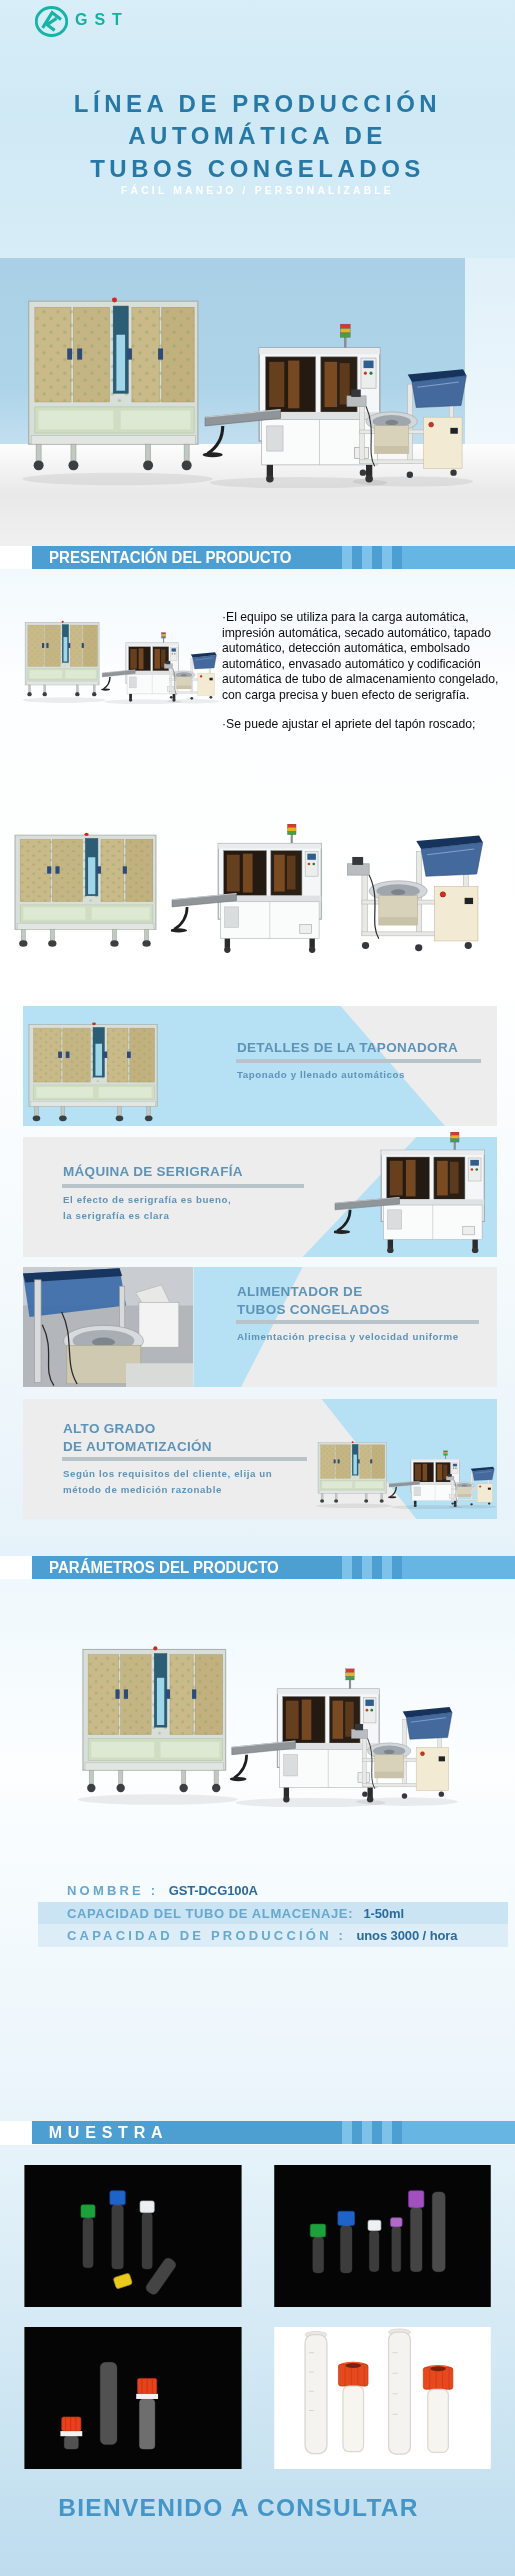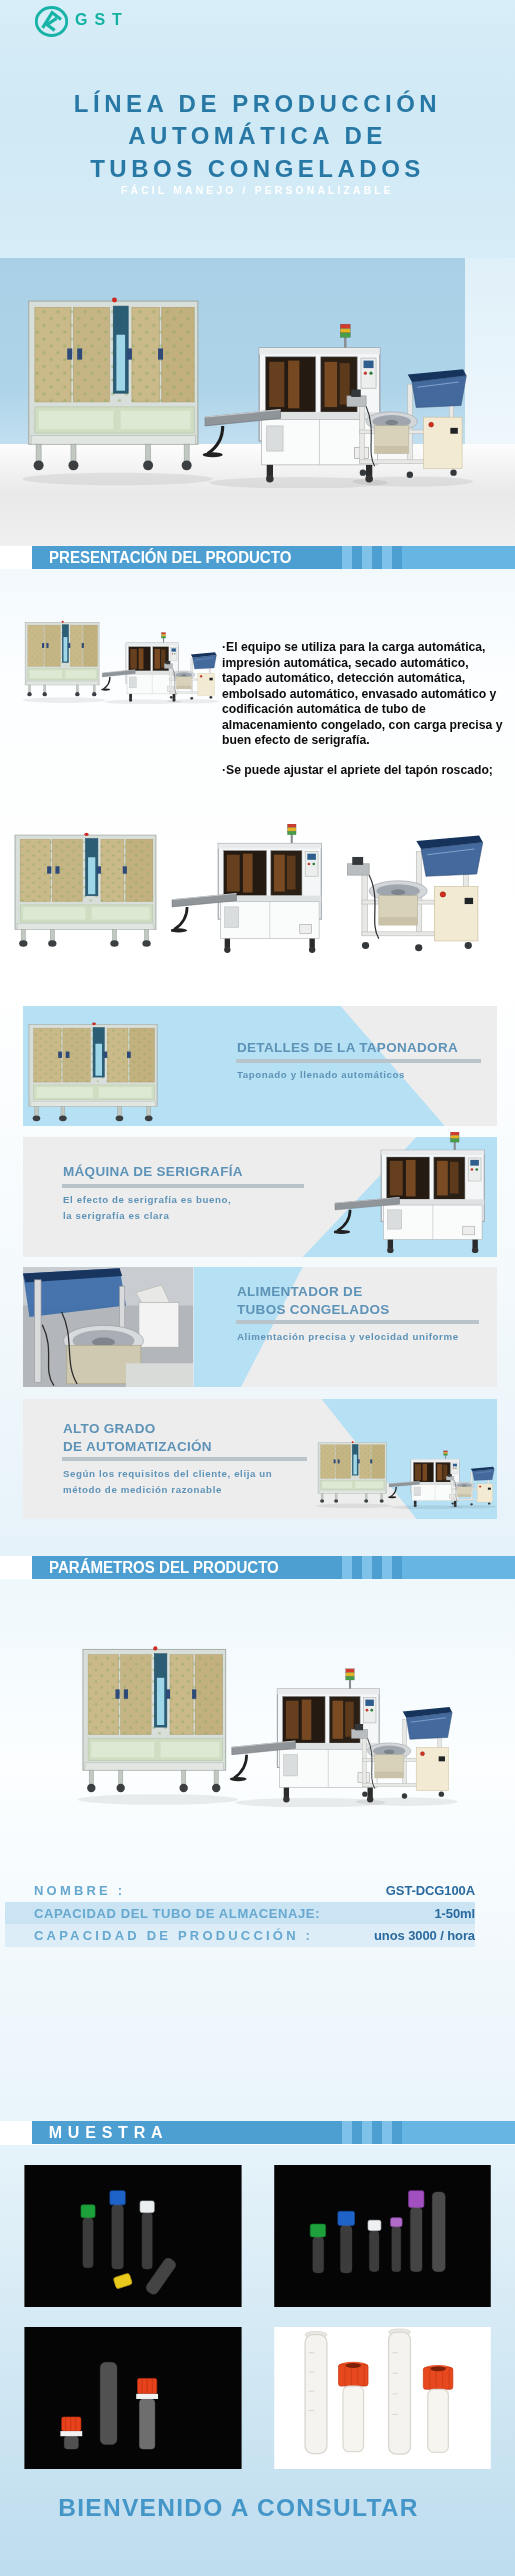--- a/index.html
+++ b/index.html
@@ -36,38 +36,38 @@
   .banner{left:0;width:515px;height:23px;display:flex;margin-left:32px;}
   .b-main{width:310px;background:#4d9fd2;color:#fff;display:flex;align-items:center;
     padding-left:16.7px;box-sizing:border-box;font-weight:700;font-size:16px;}
   .b-l{width:10.3px;background:#7ec2ea;}
   .b-d{width:9.7px;background:#4d9fd2;}
   .b-rest{flex:1;background:#66b5e3;}
   .cond{transform:scaleX(.94);transform-origin:left center;white-space:nowrap;}
   .sp7{letter-spacing:4.5px;}
   .sp9{letter-spacing:5.8px;}
   
-  #present-text{left:222px;top:640px;width:285px;color:#0c0c0c;font-weight:700;
+  #present-text{left:222px;top:610px;width:285px;color:#0c0c0c;font-weight:400;
     font-size:12.2px;line-height:15.5px;}
   #present-text p{margin:0 0 14px 0;}
   
   .card{left:23px;width:474px;height:120px;background:#ededee;overflow:hidden;}
   .wedge{position:absolute;left:0;top:0;width:100%;height:100%;background:#b6e0f3;}
   #card1 .wedge{clip-path:polygon(0 0,67% 0,89% 100%,0 100%);}
   #card2 .wedge{clip-path:polygon(83% 0,100% 0,100% 100%,59% 100%);}
   #card3 .wedge{clip-path:polygon(36% 0,59% 0,46% 100%,36% 100%);}
   #card4 .wedge{clip-path:polygon(63% 0,100% 0,100% 100%,83% 100%);}
   .f-title{position:absolute;color:#5e93b8;font-weight:700;font-size:13.5px;
     line-height:18px;letter-spacing:0.3px;white-space:nowrap;}
   .f-bar{position:absolute;height:3.9px;background:#b9c4ca;}
   .f-sub{position:absolute;color:#5e93b8;font-weight:700;font-size:9.7px;
     line-height:15.5px;letter-spacing:0.6px;white-space:nowrap;}
   
-  .param-row{position:absolute;left:5px;width:470px;height:22.5px;display:flex;
-    align-items:center;padding-left:29px;box-sizing:border-box;justify-content:space-between;}
+  .param-row{position:absolute;left:38px;width:470px;height:22.5px;display:flex;
+    align-items:center;padding-left:29px;box-sizing:border-box;}
   #prow1{top:1879px;background:#f6fbfe;}
   #prow2{top:1902px;background:#cbe4f3;}
   #prow3{top:1924px;background:#dcedf7;}
   .p-label{color:#66a8d0;font-weight:700;font-size:13px;}
   .ls5{letter-spacing:3.2px;}
   .ls1{letter-spacing:0.6px;}
   .p-value{color:#2a6a9e;font-weight:700;font-size:13px;margin-left:10.3px;
     letter-spacing:-0.1px;white-space:nowrap;}
   
   .sample{overflow:hidden;}

